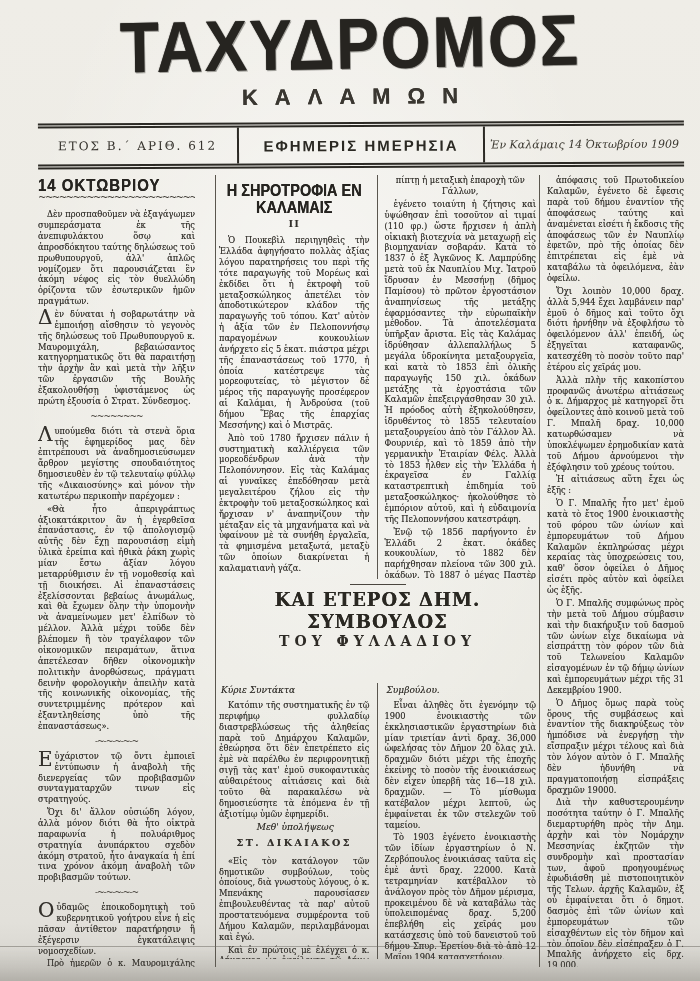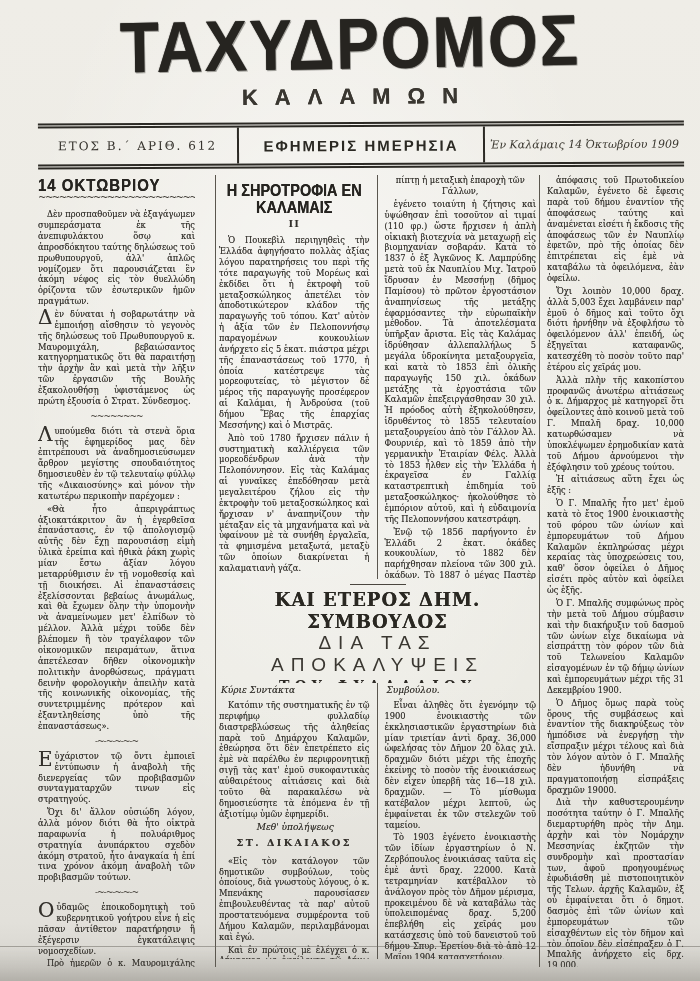--- a/index.html
+++ b/index.html
@@ -123,21 +123,20 @@
               <p class="bp ctr">πίπτῃ ἡ μεταξικὴ ἐπαροχὴ τῶν Γάλλων,</p>
               <p class="bp">ἐγένετο τοιαύτη ἡ ζήτησις καὶ ὑψώθησαν ἐπὶ τοσοῦτον αἱ τιμαί (110 φρ.) ὥστε ἤρχισεν ἡ ἁπλὴ οἰκιακὴ βιοτεχνία νὰ μεταχωρῇ εἰς βιομηχανίαν σοβαράν. Κατὰ τὸ 1837 ὁ ἐξ Ἀγκῶνος Κ. Λαμπρύδης μετὰ τοῦ ἐκ Ναυπλίου Μιχ. Ἰατροῦ ἵδρυσαν ἐν Μεσσήνῃ (δῆμος Παμίσου) τὸ πρῶτον ἐργοστάσιον ἀναπηνίσεως τῆς μετάξης ἐφαρμόσαντες τὴν εὐρωπαϊκὴν μέθοδον. Τὰ ἀποτελέσματα ὑπῆρξαν ἄριστα. Εἰς τὰς Καλάμας ἱδρύθησαν ἀλλεπαλλήλως 5 μεγάλα ὑδροκίνητα μεταξουργεῖα, καὶ κατὰ τὸ 1853 ἐπὶ ὁλικῆς παραγωγῆς 150 χιλ. ὀκάδων μετάξης τὰ ἐργοστάσια τῶν Καλαμῶν ἐπεξειργάσθησαν 30 χιλ. Ἡ πρόοδος αὐτὴ ἐξηκολούθησεν, ἱδρυθέντος τὸ 1855 τελευταίου μεταξουργείου ἀπὸ τὸν Γάλλον Ἀλ. Φουρνιέρ, καὶ τὸ 1859 ἀπὸ τὴν γερμανικὴν Ἑταιρίαν Φέλς. Ἀλλὰ τὸ 1853 ἦλθεν εἰς τὴν Ἑλλάδα ἡ ἐκραγεῖσα ἐν Γαλλίᾳ καταστρεπτικὴ ἐπιδημία τοῦ μεταξοσκώληκος· ἠκολούθησε τὸ ἐμπόριον αὐτοῦ, καὶ ἡ εὐδαιμονία τῆς Πελοποννήσου κατεστράφη.</p>
               <p class="bp">Ἐνῷ τῷ 1856 παρήγοντο ἐν Ἑλλάδι 2 ἑκατ. ὀκάδες κουκουλίων, τὸ 1882 δὲν παρήχθησαν πλείονα τῶν 300 χιλ. ὀκάδων. Τὸ 1887 ὁ μέγας Παστὲρ ἔσωσε τὴν ἀνθρωπότητα ἀνακαλύψας τὴν νόσον καὶ προδιαγράψας τὴν προληπτικὴν θεραπείαν της. Ἡ μέταξα ἀνέκτησε τὴν προτέραν δόξαν της καὶ τὰς προτέρας τιμάς, ἀλλὰ ἡ πρόοδος ἔχει πάντοτε θύματα, καὶ ἡ τομὴ τοῦ Σουὲζ μικρὸν μετὰ ταῦτα γενομένη ἤνοιξε νέαν ὁδὸν εἰς τὸ ἐμπόριον, τὸ ὁποῖον συνηγωνίσθη τὴν Εὐρωπαϊκὴν μέταξαν μὲ τὰς κατωτέρας ποιότητας τῆς Κίνας καὶ τῶν Ἰνδιῶν 1869.</p>
             </div>
         </div>
       </div>
 
       <div class="ca">
         <div class="ca-topdash"></div>
         <div class="ca-t1">ΚΑΙ ΕΤΕΡΟΣ ΔΗΜ. ΣΥΜΒΟΥΛΟΣ</div>
-        <div class="ca-t2">ΔΙΑ ΤΑΣ ΑΠΟΚΑΛΥΨΕΙΣ</div>
         <div class="ca-t3">ΤΟΥ ΦΥΛΛΑΔΙΟΥ</div>
 
       </div>
 
       <div class="midbot">
         <div class="mL colrule-r">
           <div>
               <p class="bp salut">Κύριε Συντάκτα</p>
               <p class="bp">Κατόπιν τῆς συστηματικῆς ἐν τῷ περιφήμῳ φυλλαδίῳ διαστρεβλώσεως τῆς ἀληθείας παρὰ τοῦ Δημάρχου Καλαμῶν, ἐθεώρησα ὅτι δὲν ἐπετρέπετο εἰς ἐμὲ νὰ παρέλθω ἐν περιφρονητικῇ σιγῇ τὰς κατ' ἐμοῦ συκοφαντικὰς αὐθαιρέτους αἰτιάσεις καὶ διὰ τοῦτο θὰ παρακαλέσω νὰ δημοσιεύσητε τὰ ἑπόμενα ἐν τῇ ἀξιοτίμῳ ὑμῶν ἐφημερίδι.</p>
               <p class="bp ctr salut">Μεθ' ὑπολήψεως</p>
@@ -152,21 +151,21 @@
               <p class="bp">Εἶναι ἀληθὲς ὅτι ἐγενόμην τῷ 1900 ἐνοικιαστὴς τῶν ἐκκλησιαστικῶν ἐργαστηρίων διὰ μίαν τριετίαν ἀντὶ δραχ. 36,000 ὠφελήσας τὸν Δῆμον 20 ὅλας χιλ. δραχμῶν διότι μέχρι τῆς ἐποχῆς ἐκείνης τὸ ποσὸν τῆς ἐνοικιάσεως δὲν εἶχεν ὑπερβῆ τὰς 16—18 χιλ. δραχμῶν. — Τὸ μίσθωμα κατέβαλον μέχρι λεπτοῦ, ὡς ἐμφαίνεται ἐκ τῶν στελεχῶν τοῦ ταμείου.</p>
               <p class="bp">Τὸ 1903 ἐγένετο ἐνοικιαστὴς τῶν ἰδίων ἐργαστηρίων ὁ Ν. Ζερβόπουλος ἐνοικιάσας ταῦτα εἰς ἐμὲ ἀντὶ δραχ. 22000. Κατὰ τετραμηνίαν κατέβαλλον τὸ ἀνάλογον πρὸς τὸν Δῆμον μέρισμα, προκειμένου δὲ νὰ καταβάλω τὰς ὑπολειπομένας δραχ. 5,200 ἐπεβλήθη εἰς χεῖράς μου κατάσχεσις ὑπὸ τοῦ δανειστοῦ τοῦ δήμου Σπυρ. Ἑρετίου διὰ τὸ ἀπὸ 12 Μαΐου 1904 κατασχετήριον.</p>
             </div>
         </div>
       </div>
     </div>
 
     <div class="c4">
       <div>
           <p class="bp">ἀπόφασις τοῦ Πρωτοδικείου Καλαμῶν, ἐγένετο δὲ ἔφεσις παρὰ τοῦ δήμου ἐναντίον τῆς ἀποφάσεως ταύτης καὶ ἀναμένεται εἰσέτι ἡ ἔκδοσις τῆς ἀποφάσεως τῶν ἐν Ναυπλίῳ ἐφετῶν, πρὸ τῆς ὁποίας δὲν ἐπιτρέπεται εἰς ἐμὲ νὰ καταβάλω τὰ ὀφειλόμενα, ἐὰν ὀφείλω.</p>
-          <p class="bp">Ὄχι λοιπὸν 10,000 δραχ. ἀλλὰ 5,003 ἔχει λαμβάνειν παρ' ἐμοῦ ὁ δῆμος καὶ τοῦτο ὄχι διότι ἠρνήθην νὰ ἐξοφλήσω τὸ ὀφειλόμενον ἀλλ' ἐπειδή, ὡς ἐξηγεῖται καταφανῶς, κατεσχέθη τὸ ποσὸν τοῦτο παρ' ἑτέρου εἰς χεῖράς μου.</p>
+          <p class="bp">Ὄχι λοιπὸν 10,000 δραχ. ἀλλὰ 5,944 ἔχει λαμβάνειν παρ' ἐμοῦ ὁ δῆμος καὶ τοῦτο ὄχι διότι ἠρνήθην νὰ ἐξοφλήσω τὸ ὀφειλόμενον ἀλλ' ἐπειδή, ὡς ἐξηγεῖται καταφανῶς, κατεσχέθη τὸ ποσὸν τοῦτο παρ' ἑτέρου εἰς χεῖράς μου.</p>
           <p class="bp">Ἀλλὰ πλὴν τῆς κακοπίστου προφανῶς ἀνωτέρω αἰτιάσεως ὁ κ. Δήμαρχος μὲ κατηγορεῖ ὅτι ὀφείλοντες ἀπὸ κοινοῦ μετὰ τοῦ Γ. Μπαλῆ δραχ. 10,000 κατωρθώσαμεν νὰ ὑποκλέψωμεν ἐρημοδικίαν κατὰ τοῦ Δήμου ἀρνούμενοι τὴν ἐξόφλησιν τοῦ χρέους τούτου.</p>
           <p class="bp">Ἡ αἰτιάσεως αὕτη ἔχει ὡς ἑξῆς :</p>
           <p class="bp">Ὁ Γ. Μπαλῆς ἦτο μετ' ἐμοῦ κατὰ τὸ ἔτος 1900 ἐνοικιαστὴς τοῦ φόρου τῶν ὠνίων καὶ ἐμπορευμάτων τοῦ Δήμου Καλαμῶν ἐκπληρώσας μέχρι κεραίας τὰς ὑποχρεώσεις του, καθ' ὅσον ὀφείλει ὁ Δῆμος εἰσέτι πρὸς αὐτὸν καὶ ὀφείλει ὡς ἑξῆς.</p>
           <p class="bp">Ὁ Γ. Μπαλῆς συμφώνως πρὸς τὴν μετὰ τοῦ Δήμου σύμβασιν καὶ τὴν διακήρυξιν τοῦ δασμοῦ τῶν ὠνίων εἶχε δικαίωμα νὰ εἰσπράττῃ τὸν φόρον τῶν διὰ τοῦ Τελωνείου Καλαμῶν εἰσαγομένων ἐν τῷ δήμῳ ὠνίων καὶ ἐμπορευμάτων μέχρι τῆς 31 Δεκεμβρίου 1900.</p>
           <p class="bp">Ὁ Δῆμος ὅμως παρὰ τοὺς ὅρους τῆς συμβάσεως καὶ ἐναντίον τῆς διακηρύξεως τὸν ἠμπόδισε νὰ ἐνεργήσῃ τὴν εἴσπραξιν μέχρι τέλους καὶ διὰ τὸν λόγον αὐτὸν ὁ Γ. Μπαλῆς δὲν ἠδυνήθη νὰ πραγματοποιήσῃ εἰσπράξεις δραχμῶν 19000.</p>
           <p class="bp">Διὰ τὴν καθυστερουμένην ποσότητα ταύτην ὁ Γ. Μπαλῆς διεμαρτυρήθη πρὸς τὴν Δημ. ἀρχὴν καὶ τὸν Νομάρχην Μεσσηνίας ἐκζητῶν τὴν συνδρομὴν καὶ προστασίαν των, ἀφοῦ προηγουμένως ἐφωδιάσθη μὲ πιστοποιητικὸν τῆς Τελων. ἀρχῆς Καλαμῶν, ἐξ οὗ ἐμφαίνεται ὅτι ὁ δημοτ. δασμὸς ἐπὶ τῶν ὠνίων καὶ ἐμπορευμάτων τῶν εἰσαχθέντων εἰς τὸν δῆμον καὶ τὸν ὁποῖον δὲν εἰσέπραξεν ὁ Γ. Μπαλῆς ἀνήρχετο εἰς δρχ. 19,000.</p>
         </div>
     </div>
 
   </div>

